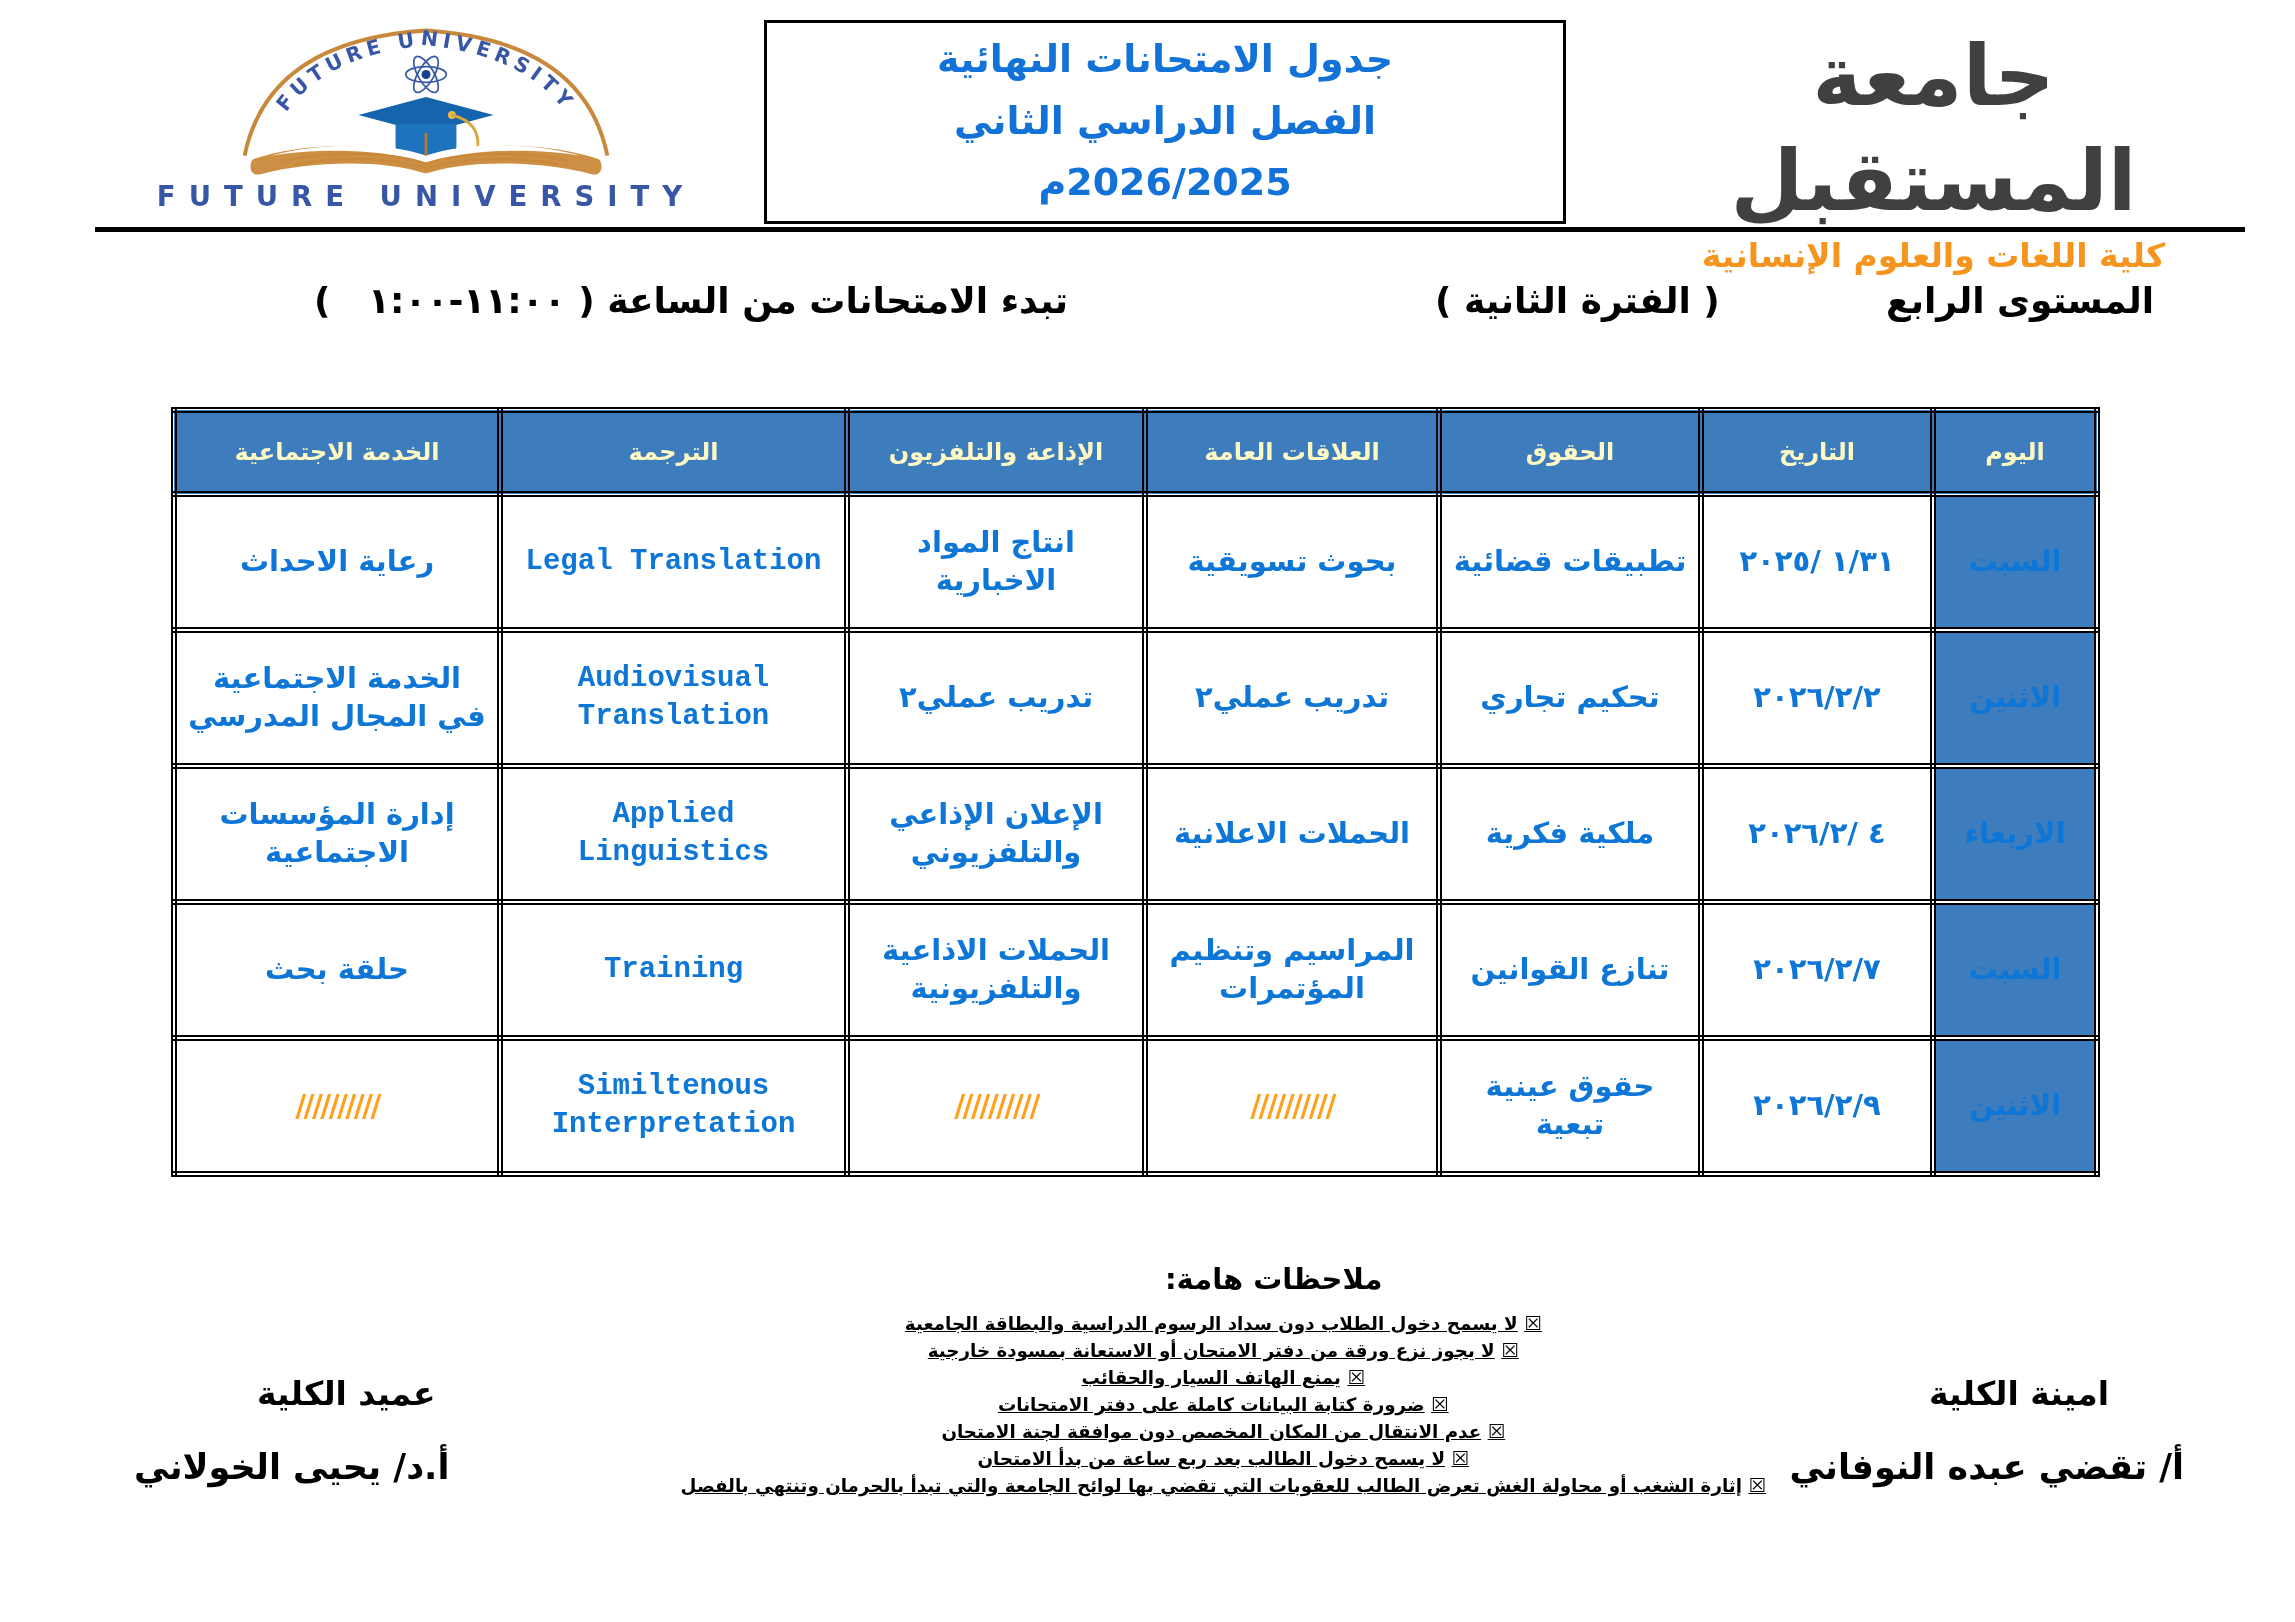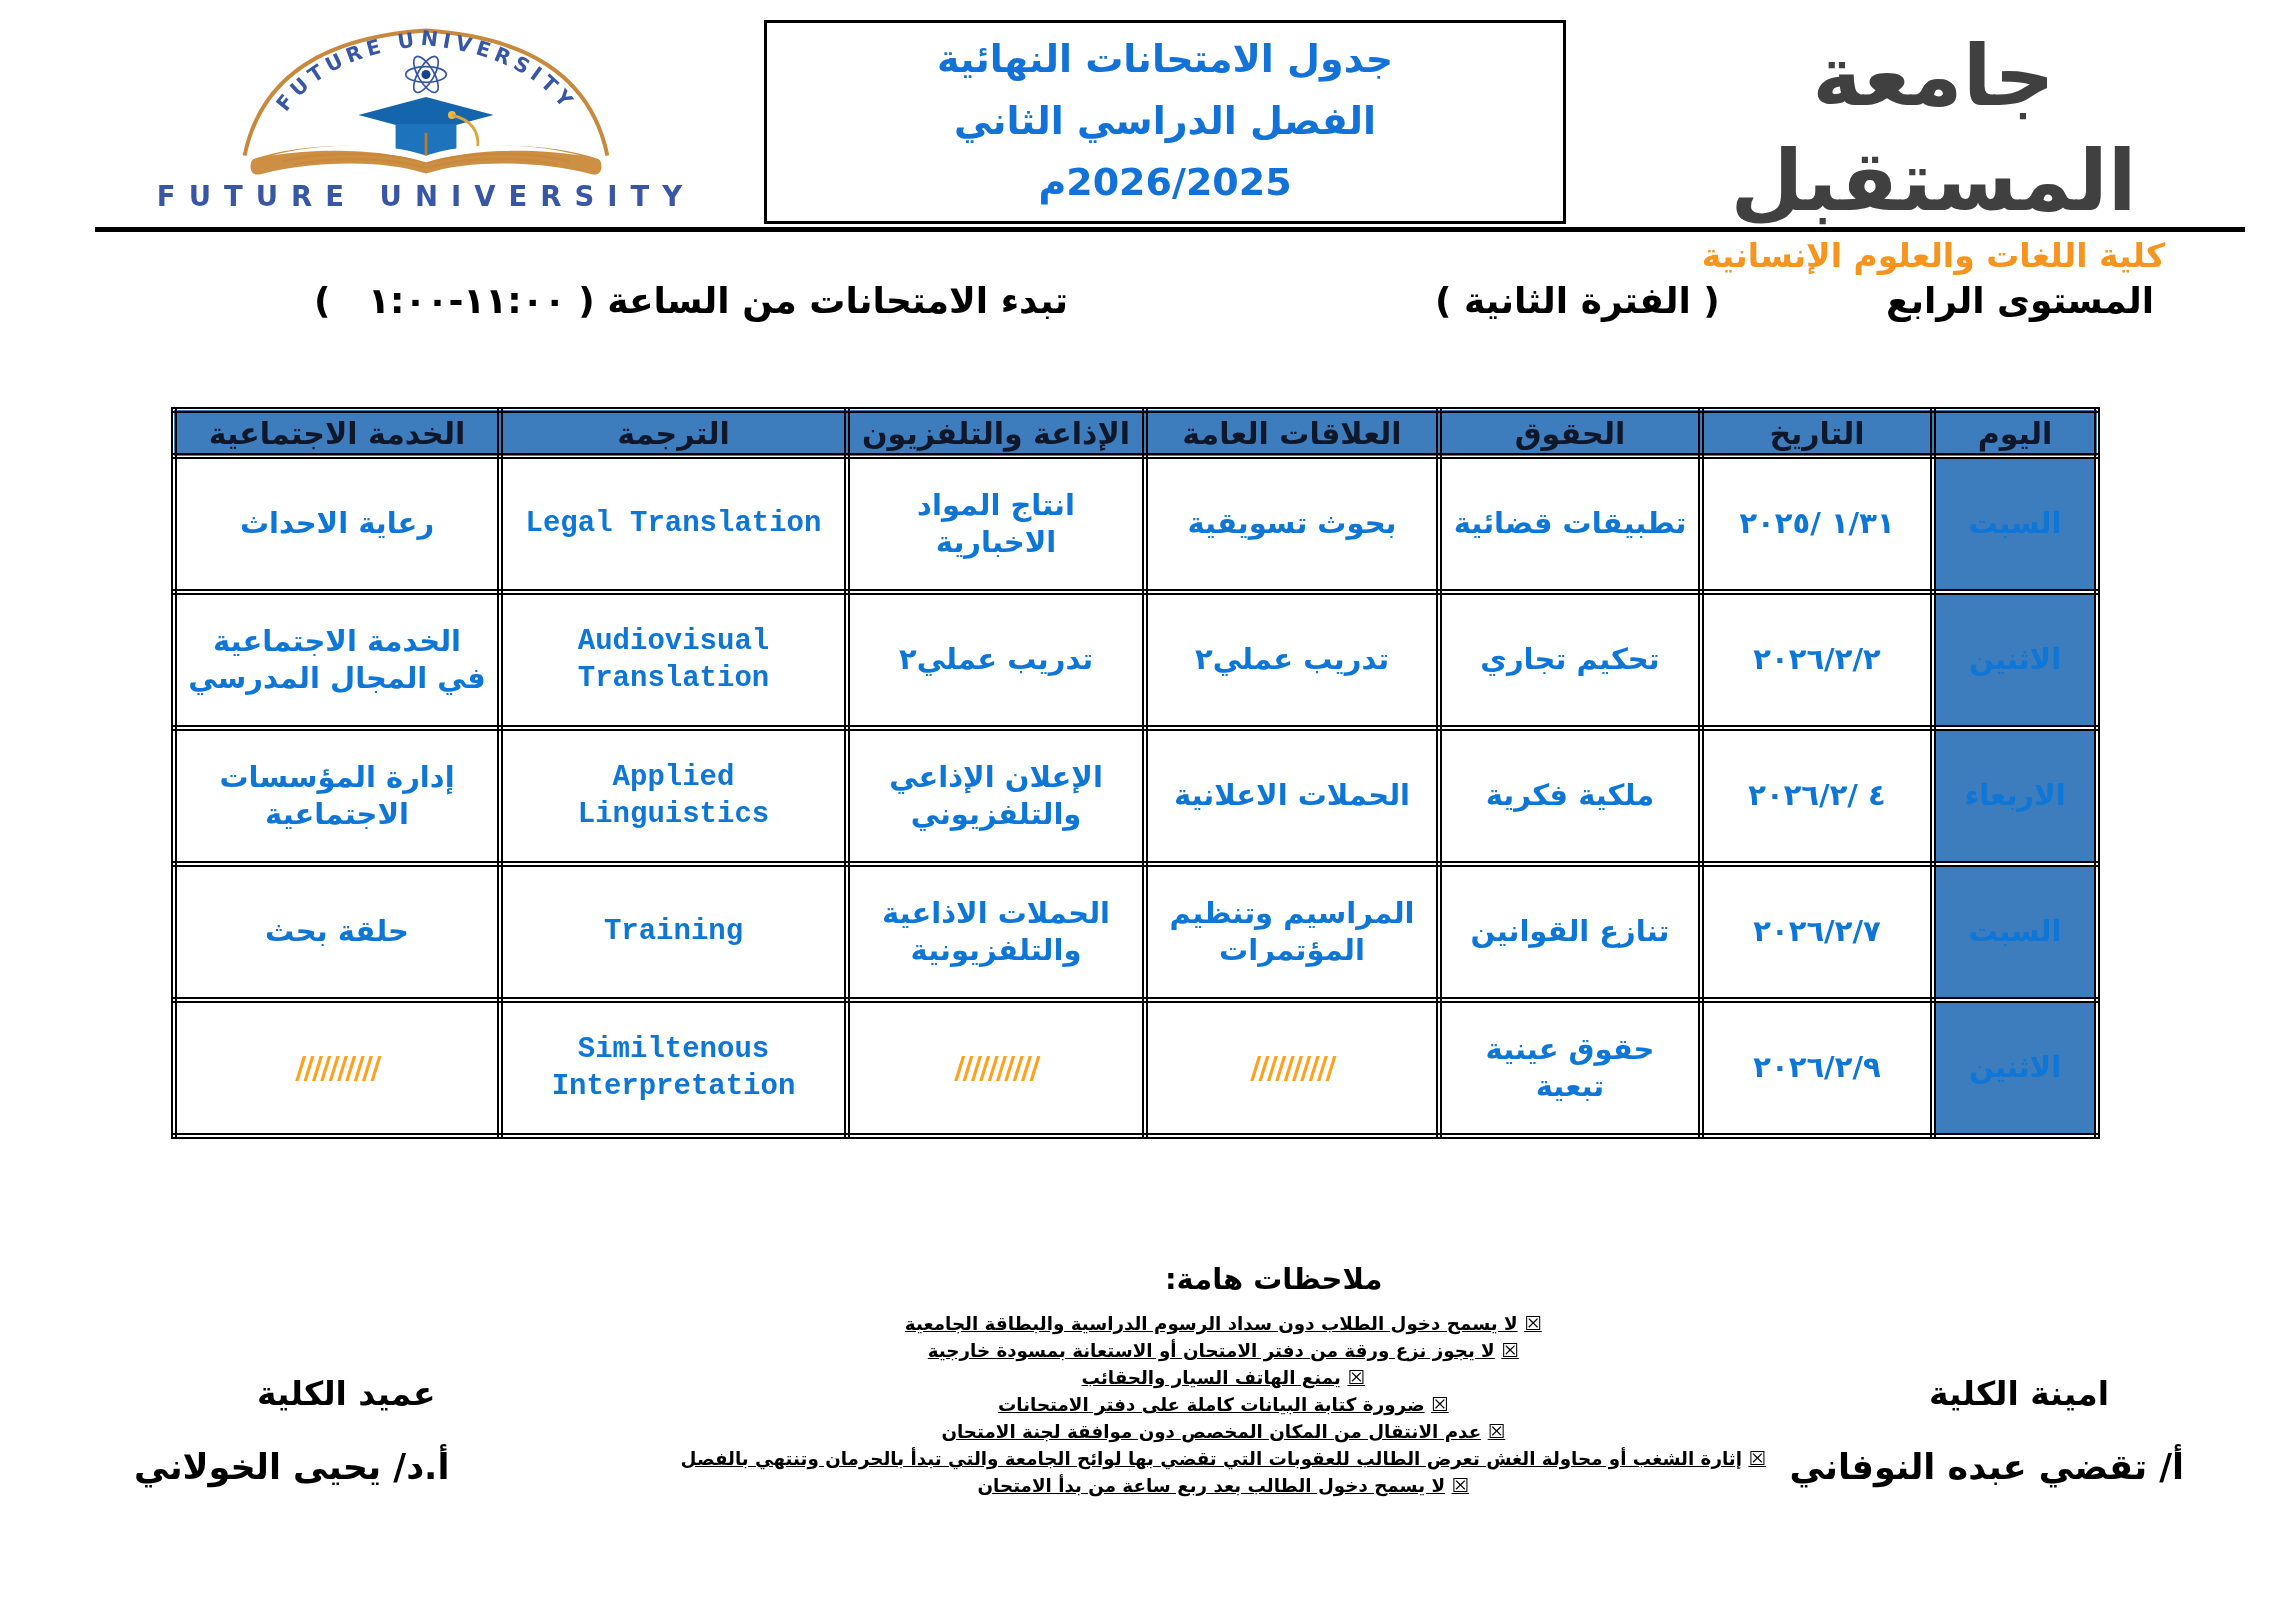--- a/index.html
+++ b/index.html
@@ -34,21 +34,21 @@
   table.exam{
     position:absolute;left:171px;top:407px;width:1923px;
     border-collapse:collapse;direction:rtl;table-layout:fixed;
   }
   table.exam th,table.exam td{
     border:6.5px double #000;
     text-align:center;vertical-align:middle;
     padding:2.6px 7.9px;box-sizing:border-box;
     background-clip:padding-box;
   }
-  table.exam th{height:46px;background:#3e7dbd;color:#0f172a;font-size:30px;}
+  table.exam th{height:84px;background:#3e7dbd;color:#fef9c3;font-size:24px;}
   table.exam td{height:136px;font-size:29px;color:#0d76d6;line-height:1.3;}
   td.day{background:#3e7dbd;color:#ffa11f;font-size:31px;}
   td.date{color:#ffa11f;font-size:27.5px;}
   td.date span{direction:ltr;unicode-bidi:bidi-override;letter-spacing:3.3px;white-space:pre;}
   td.en{font-family:Liberation Mono, monospace;font-size:33px;line-height:1.7;margin-left:32px;}
   td .slashes{color:#ffa11f;letter-spacing:-2.6px;font-size:30px;}
   
   .notes-heading{position:absolute;left:1165px;top:1262px;font-size:29px;color:#000;direction:rtl;}
   .notes{position:absolute;right:529px;top:1310px;direction:rtl;text-align:center;color:#000;text-decoration:underline;}
   .note-line{font-size:18.3px;line-height:27px;white-space:nowrap;}
@@ -193,22 +193,22 @@
     </tbody>
   </table>
 
   <div class="notes-heading">ملاحظات هامة:</div>
   <div class="notes">
     <div class="note-line"><span class="chk">☒</span><span>لا يسمح دخول الطلاب دون سداد الرسوم الدراسية والبطاقة الجامعية</span></div>
     <div class="note-line"><span class="chk">☒</span><span>لا يجوز نزع ورقة من دفتر الامتحان أو الاستعانة بمسودة خارجية</span></div>
     <div class="note-line"><span class="chk">☒</span><span>يمنع الهاتف السيار والحقائب</span></div>
     <div class="note-line"><span class="chk">☒</span><span>ضرورة كتابة البيانات كاملة على دفتر الامتحانات</span></div>
     <div class="note-line"><span class="chk">☒</span><span>عدم الانتقال من المكان المخصص دون موافقة لجنة الامتحان</span></div>
+    <div class="note-line"><span class="chk">☒</span><span>لا يسمح دخول الطالب بعد ربع ساعة من بدأ الامتحان</span></div>
     <div class="note-line"><span class="chk">☒</span><span>إثارة الشغب أو محاولة الغش تعرض الطالب للعقوبات التي تقضي بها لوائح الجامعة والتي تبدأ بالحرمان وتنتهي بالفصل</span></div>
-    <div class="note-line"><span class="chk">☒</span><span>لا يسمح دخول الطالب بعد ربع ساعة من بدأ الامتحان</span></div>
   </div>
 
   <div class="sig sig-title-right">امينة الكلية</div>
   <div class="sig sig-name-right">أ/ تقضي عبده النوفاني</div>
   <div class="sig sig-title-left">عميد الكلية</div>
   <div class="sig sig-name-left">أ.د/ يحيى الخولاني</div>
 
 </div>
 
 

